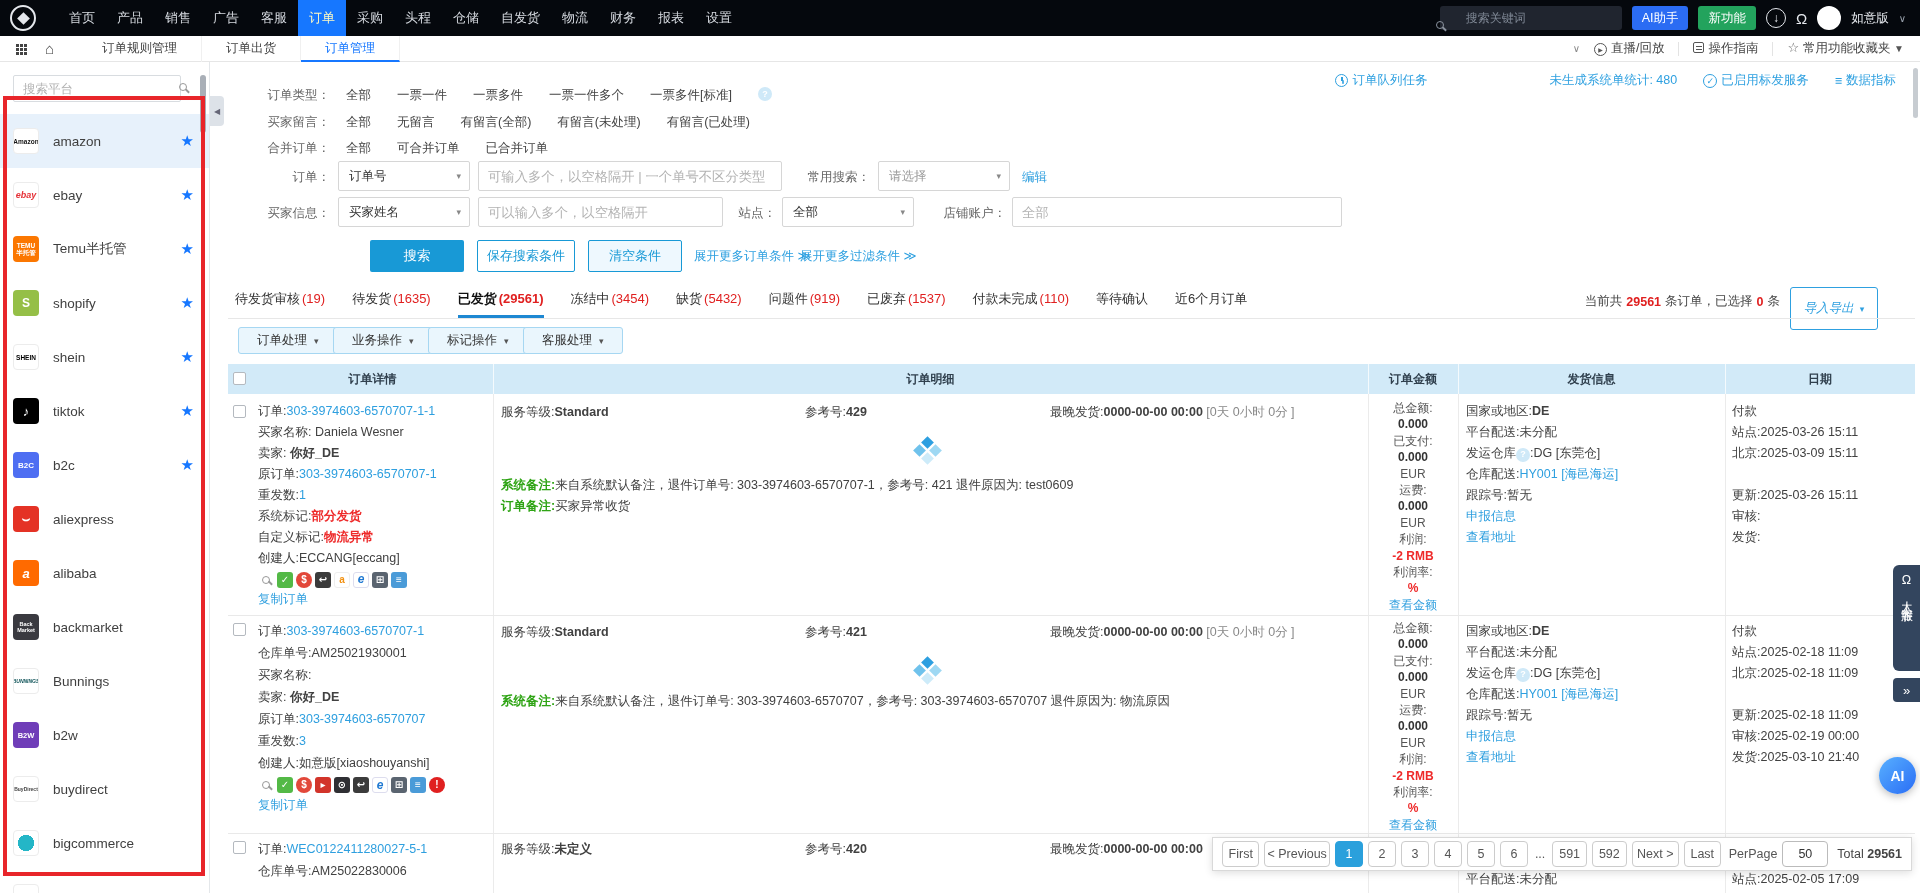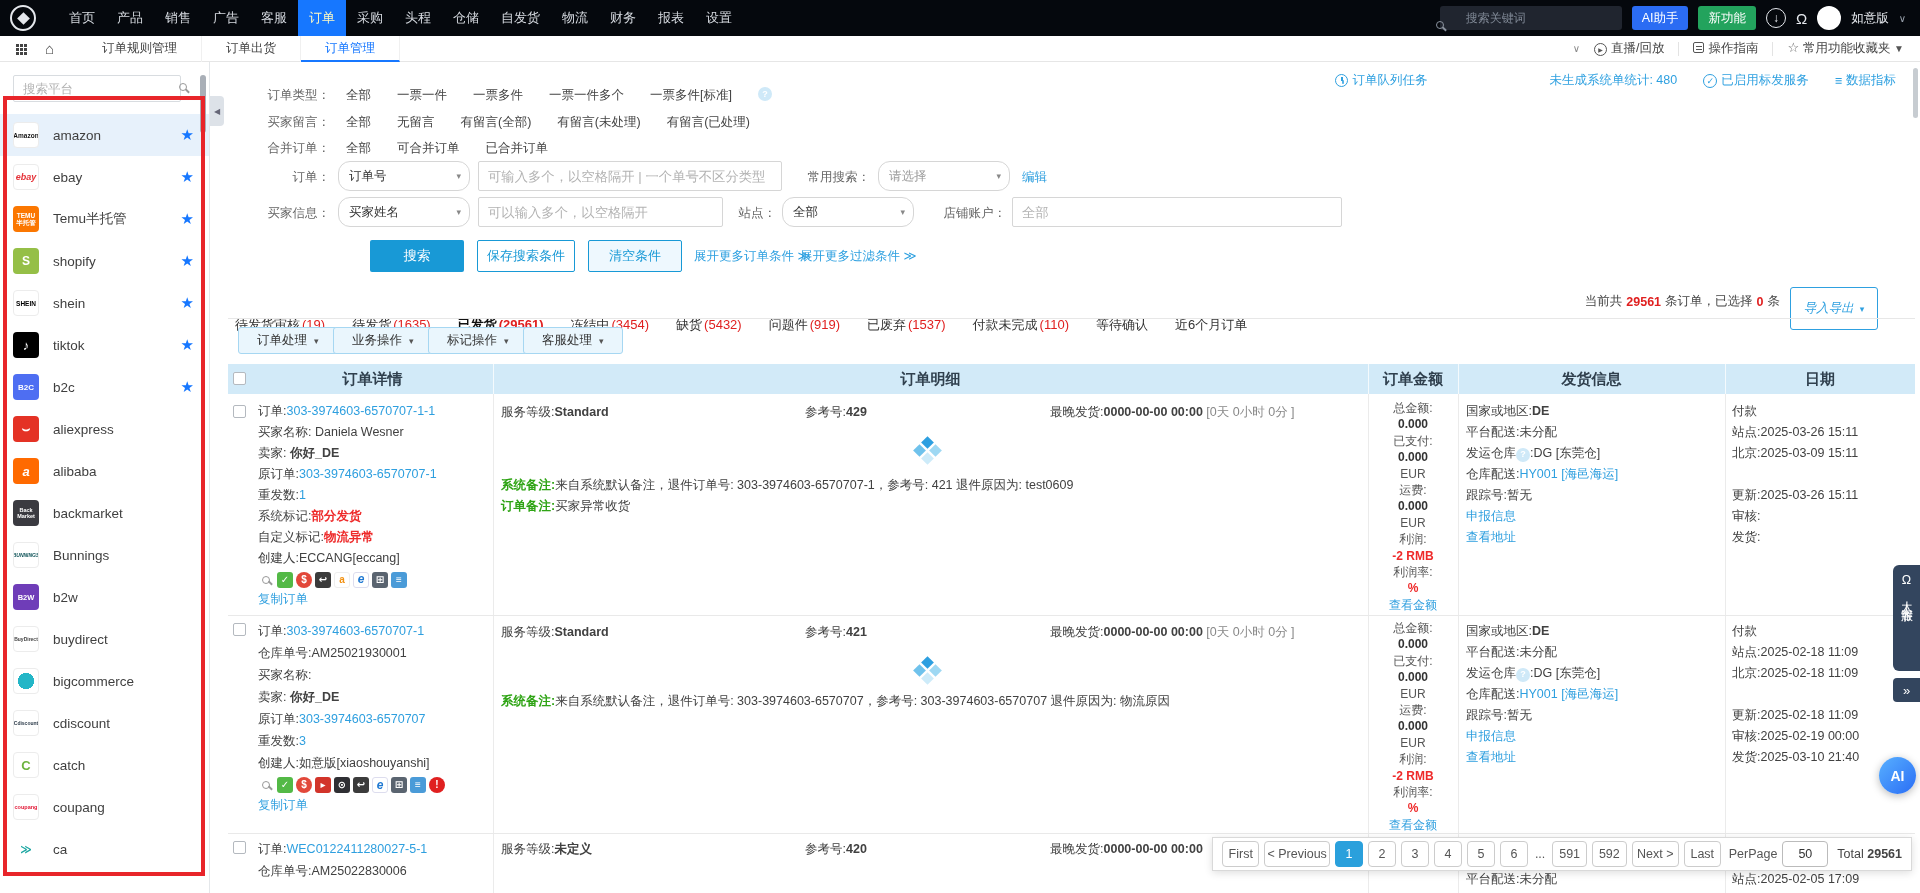--- a/index.html
+++ b/index.html
@@ -44,21 +44,21 @@
   .vsep { width:1px; height:14px; background:#e3e3e3; }
   .play-cir { width:13px; height:13px; border:1px solid #555; border-radius:50%; font-size:6px; display:inline-flex; align-items:center; justify-content:center; color:#555; margin-right:4px; }
   .guide-ic { display:inline-block; width:11px; height:11px; border:1px solid #555; border-radius:2px; position:relative; margin-right:4px; top:1px; }
   .guide-ic:after { content:""; position:absolute; left:2px; top:3px; width:6px; height:1px; background:#555; box-shadow:0 3px #555; }
   .star-o { color:#666; font-size:13px; margin-right:4px; }
   
   #sidebar { left:0; top:62px; width:210px; height:831px; background:#fff; border-right:1px solid #e4e7ea; overflow:hidden; }
   .s-search { position:absolute; left:13px; top:13px; width:168px; height:27px; border:1px solid #d8dce0; border-radius:2px; padding:0 26px 0 9px; font-size:12.5px; }
   .s-mag { position:absolute; right:22px; top:21px; }
   #platlist { position:absolute; left:0; top:52px; width:210px; }
-  .pitem { display:flex; align-items:center; height:42px; padding-left:13px; gap:14px; cursor:pointer; }
+  .pitem { display:flex; align-items:center; height:54px; padding-left:13px; gap:14px; cursor:pointer; }
   .pitem.active { background:#e7f1fb; }
   .plabel { font-size:13.5px; color:#3f3f3f; }
   .pstar { color:#1677ff; font-size:15px; margin-left:auto; margin-right:16px; }
   .pic { width:26px; height:26px; border-radius:4px; display:flex; align-items:center; justify-content:center; text-align:center; font-weight:bold; overflow:hidden; flex:0 0 26px; }
   .pic-amazon { background:#fff; border:1px solid #ececec; color:#161616; font-size:6.5px; }
   .pic-ebay { background:#fff; border:1px solid #ececec; color:#e53238; font-size:9px; font-style:italic; }
   .pic-temu { background:#fb7701; color:#fff; font-size:6.5px; line-height:7px; white-space:normal; padding:2px; }
   .pic-shopify { background:#95bf47; color:#fff; font-size:12px; }
   .pic-shein { background:#fff; border:1px solid #ececec; color:#000; font-size:6.5px; }
   .pic-tiktok { background:#000; color:#fff; font-size:13px; }
@@ -76,49 +76,49 @@
   .pic-coupang { background:#fff; border:1px solid #ececec; color:#e21836; font-size:5.5px; }
   .pic-ca { background:#fff; color:#18a5a0; font-size:11px; }
   #sb-thumb { left:200px; top:75px; width:6px; height:58px; background:#a9afb7; border-radius:3px; }
   #redbox { left:3px; top:96px; width:202px; height:780px; border:4px solid #e8252a; z-index:40; pointer-events:none; }
   #collapse-handle { left:210px; top:96px; width:14px; height:30px; background:#dde2e8; border-radius:0 4px 4px 0; display:flex; align-items:center; justify-content:center; font-size:8px; color:#667; cursor:pointer; }
   
   .flabel { position:absolute; left:228px; width:102px; text-align:right; color:#666; }
   .fopt { position:absolute; left:346px; display:flex; gap:26px; color:#444; }
   .fopt span { cursor:pointer; white-space:nowrap; }
   .qmark { display:inline-flex; width:14px; height:14px; border-radius:50%; background:#cfe9f8; color:#fff; font-size:9px; align-items:center; justify-content:center; font-weight:bold; }
-  .sel { position:absolute; height:30px; border:1px solid #d6d6d6; border-radius:12px; background:#fff; display:flex; align-items:center; padding:0 22px 0 10px; color:#333; cursor:pointer;text-align:center; }
+  .sel { position:absolute; height:30px; border:1px solid #d6d6d6; border-radius:2px; background:#fff; display:flex; align-items:center; padding:0 22px 0 10px; color:#333; cursor:pointer;text-align:center; }
   .sel .caret { position:absolute; right:8px; color:#888; font-size:9px; }
   .inp { position:absolute; height:30px; border:1px solid #d6d6d6; border-radius:2px; padding:0 9px; color:#333; background:#fff; }
   #quicklinks { top:72px; right:24px; display:flex; align-items:center; gap:26px; color:#2ea0e0; font-size:12.5px; }
   #quicklinks .qgap { margin-right:96px; }
   .ql { cursor:pointer; display:flex; align-items:center; gap:4px; white-space:nowrap; }
   .clock-ic { width:13px; height:13px; border:1.2px solid #2ea0e0; border-radius:50%; position:relative; display:inline-block; }
   .clock-ic:after { content:""; position:absolute; left:5px; top:2px; width:1.2px; height:4px; background:#2ea0e0; box-shadow:1px 3px 0 -0.2px #2ea0e0; }
   .check-cir { width:14px; height:14px; border:1.2px solid #2ea0e0; border-radius:50%; font-size:9px; display:inline-flex; align-items:center; justify-content:center; }
   .btn-primary { position:absolute; height:32px; background:#1899d6; color:#fff; border-radius:2px; display:flex; align-items:center; justify-content:center; font-size:13.5px; cursor:pointer; }
   .btn-line { position:absolute; height:32px; background:#fff; border:1px solid #1899d6; color:#1899d6; border-radius:2px; display:flex; align-items:center; justify-content:center; font-size:13px; cursor:pointer; }
   .btn-line.lt { background:#eef8fe; }
   .morelink { position:absolute; color:#2ea0e0; font-size:12.5px; line-height:32px; cursor:pointer; white-space:nowrap; }
   
   #stabs { left:235px; top:290px; display:flex; gap:27px; font-size:13px; color:#333; }
-  .stab { cursor:pointer; position:relative; white-space:nowrap;margin-top:26px; }
+  .stab { cursor:pointer; position:relative; white-space:nowrap; }
   .stab .ct { color:#e02020; margin-left:2px; }
   .stab.active { font-weight:bold; color:#111; }
   .stab.active:after { content:""; position:absolute; left:0; right:0; bottom:-10px; height:3px; background:#1e88d2; }
   #tabs-divider { left:228px; top:318px; width:1687px; height:1px; background:#e7e7e7; }
   #summary { top:293px; right:140px; display:flex; gap:4px; align-items:center; font-size:12.5px; color:#444; white-space:nowrap; }
   #summary .num { color:#e02020; font-weight:bold; }
   #impexp { right:42px; top:287px; width:88px; height:43px; border:1px solid #2ea0e0; color:#2ea0e0; border-radius:3px; display:flex; align-items:center; justify-content:center; gap:6px; font-size:12.5px; cursor:pointer;font-style:italic; }
   
   .tbtn { position:absolute; top:327px; height:27px; background:#eaf6fd; border:1px solid #a6d7f2; border-radius:3px; color:#333; font-size:12.5px; display:flex; align-items:center; padding:0 18px; gap:7px; cursor:pointer; }
   .tbtn .caret { font-size:9px; color:#555; }
   
   #thead { left:228px; top:364px; width:1687px; height:30px; background:#d2eaf8; }
-  .thc { position:absolute; top:364px; height:30px; display:flex; align-items:center; justify-content:center; font-weight:bold; color:#30404e; font-size:15px; }
+  .thc { position:absolute; top:364px; height:30px; display:flex; align-items:center; justify-content:center; font-weight:bold; color:#30404e; font-size:12px; }
   .vline { position:absolute; top:394px; height:499px; width:1px; background:#ebebeb; }
   .hvline { position:absolute; top:364px; height:30px; width:1px; background:rgba(255,255,255,.75); }
   .rline { position:absolute; left:228px; width:1687px; height:1px; background:#e9e9e9; }
   .cb { position:absolute; width:13px; height:13px; border:1px solid #b4b9bf; border-radius:2px; background:#fff; cursor:pointer; }
   .col-lines { position:absolute; font-size:12.5px; color:#414141; line-height:21px; white-space:nowrap; }
   .col-lines.lh22 { line-height:22px; }
   .blankline { height:21px; }
   .irow { display:flex; gap:3px; align-items:center; height:19px; margin-top:1px; }
   .ri { width:16px; height:16px; border-radius:3px; display:inline-flex; align-items:center; justify-content:center; font-size:10px; font-weight:bold; color:#fff; flex:0 0 16px; }
   .ri-search { background:transparent; }

